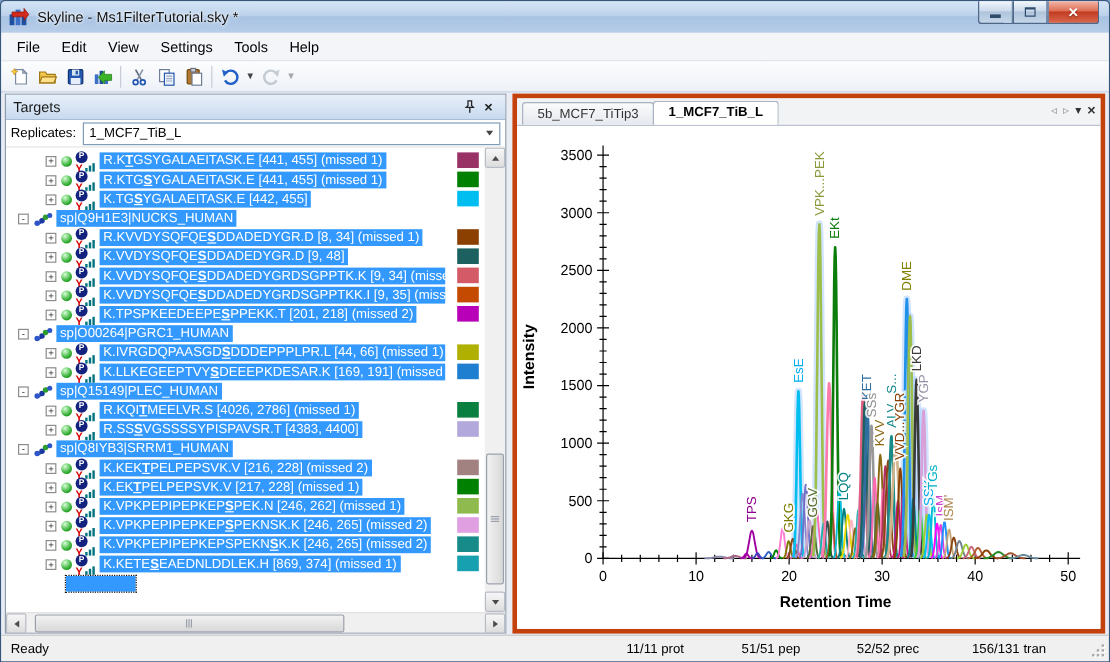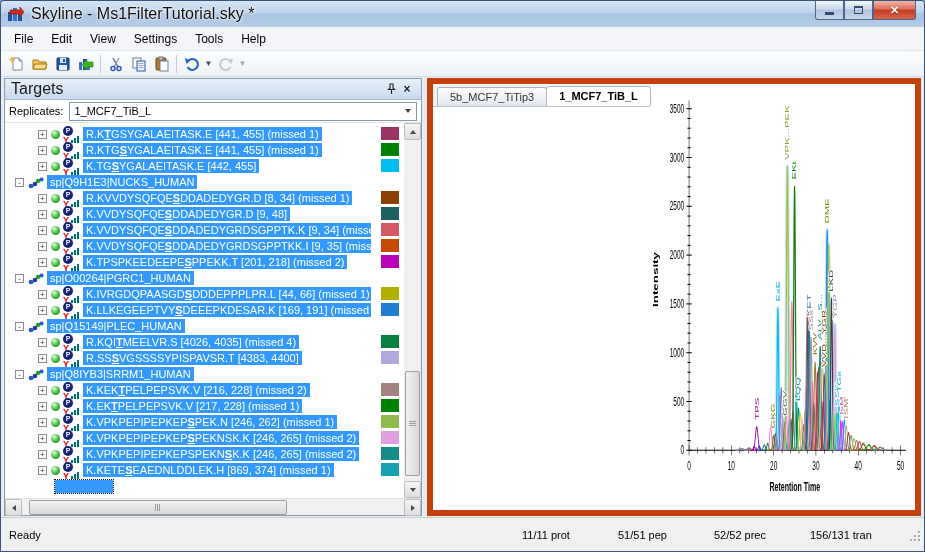--- a/index.html
+++ b/index.html
@@ -3,45 +3,45 @@
 <meta charset="utf-8">
 <style>
   * { margin:0; padding:0; box-sizing:border-box; }
   html,body { width:925px; height:552px; overflow:hidden; font-family:"Liberation Sans",sans-serif; background:#7A9CC4; }
   .win { position:absolute; inset:0; display:flex; flex-direction:column;
          background:linear-gradient(#BFD5EC,#A9C4E2); border:1px solid #38567A; border-radius:4px 4px 0 0; }
   
   .titlebar { height:26px; display:flex; align-items:center; padding:0 6px; position:relative;
               background:linear-gradient(#D5E5F6 0%,#BCD2EB 45%,#A8C3E3 50%,#B7CDE8 100%); border-radius:4px 4px 0 0; }
   .appicon { width:18px; height:16px; margin-right:6px; }
-  .title-text { font-size:16px; color:#111; text-shadow:0 0 4px #fff,0 0 2px #fff; }
+  .title-text { font-size:12px; color:#111; text-shadow:0 0 4px #fff,0 0 2px #fff; }
   .capbtns { position:absolute; top:0; right:8px; display:flex; }
   .capbtn { width:29px; height:19px; border:1px solid #4E6787; border-top:none; background:linear-gradient(#F2F7FC,#CBD9EA 45%,#AFC4DC 50%,#C5D6E8);
             display:flex; align-items:center; justify-content:center; font-size:11px; color:#222; }
   .capbtn.min { border-radius:0 0 0 3px; }
   .capbtn.close { width:43px; border-radius:0 0 3px 0; background:linear-gradient(#F2B5A8,#DE6E55 45%,#C23B22 50%,#D9674C);
                   color:#fff; font-weight:bold; text-shadow:0 1px 1px #7A1A08; }
   .glyph-min { width:9px; height:3px; background:#2E4D6E; margin-top:6px; }
   .glyph-max { width:9px; height:8px; border:1px solid #2E4D6E; border-top:2px solid #2E4D6E; background:transparent; }
   
   .menubar { height:24px; background:#F3F5F9; display:flex; align-items:center; padding-left:4px; border-bottom:1px solid #E2E6ED; }
   .menu-item { font-size:12px; color:#000; padding:8px 9px; cursor:default; }
   .toolbar { height:26px; background:linear-gradient(#FCFDFE,#EDF1F7); display:flex; align-items:center; padding-left:4px; border-bottom:1px solid #D4DAE4; }
   .tbtn { width:23px; height:22px; display:flex; align-items:center; justify-content:center; border-radius:2px; }
   .tsep { width:1px; height:18px; background:#C6CCD6; margin:0 3px; }
   .tdrop { width:11px; height:22px; display:flex; align-items:center; justify-content:center; font-size:8px; color:#444; }
   .tbtn.disabled, .tdrop.disabled { opacity:.45; }
   
   .dock { flex:1; display:flex; background:#E9EDF3; overflow:hidden; padding:1px 3px; }
   .targets { width:418px; background:#fff; border:1px solid #8E9BAB; display:flex; flex-direction:column; }
   .splitter { width:5px; }
-  .chartpanel { flex:1; background:#fff; border:6px solid #c2410c; display:flex; position:relative; }
+  .chartpanel { flex:1; background:#fff; border:4px solid #c2410c; display:flex; flex-direction:column; position:relative; }
   
   .tgt-header { height:21px; background:linear-gradient(#E7F0FA,#C8DAEF); border-bottom:1px solid #A8BCD4; display:flex; align-items:center; padding:0 6px; }
-  .tgt-title { font-size:16px; color:#1A1A1A; flex:1; }
+  .tgt-title { font-size:12px; color:#1A1A1A; flex:1; }
   .hdr-ico { width:16px; height:16px; display:flex; align-items:center; justify-content:center; font-size:12px; color:#222; }
   .repl-row { height:23px; display:flex; align-items:center; padding:0 4px; gap:6px; border-bottom:1px solid #E4E4E4; }
   .repl-label { font-size:11px; color:#000; }
   .combo { flex:1; height:19px; border:1px solid #7F9DB9; background:#fff; display:flex; align-items:center; }
   .combo-val { flex:1; font-size:11px; padding-left:4px; color:#000; }
   .combo-btn { width:16px; height:100%; display:flex; align-items:center; justify-content:center; }
   .combo-arrow { width:0; height:0; border-left:3px solid transparent; border-right:3px solid transparent; border-top:4px solid #444; }
   .tree-wrap { flex:1; position:relative; overflow:hidden; }
   .tree { position:absolute; inset:0 17px 0 0; overflow:hidden; padding-top:3px; }
   .trow { height:16px; display:flex; align-items:center; position:relative; white-space:nowrap; }
@@ -77,21 +77,21 @@
   .tri.right { border-top:3px solid transparent; border-bottom:3px solid transparent; border-left:4px solid #4A4A4A; }
   
   .tabstrip { height:23px; display:flex; align-items:flex-end; background:#F2F3F5; border-bottom:1px solid #B9C2CE; padding-left:4px; position:relative; }
   .tab { font-size:11px; padding:3px 12px 3px; border:1px solid #A8B4C2; border-bottom:none; border-radius:3px 3px 0 0; background:linear-gradient(#FBFBFC,#E4E8EE); color:#333; margin-right:-1px; }
   .tab.active { background:#fff; font-weight:bold; color:#000; position:relative; z-index:2; padding-bottom:4px; }
   .tabctrl { position:absolute; right:4px; top:3px; display:flex; align-items:center; gap:5px; font-size:10px; color:#333; }
   .tabctrl span { cursor:default; }
   .chartbox { flex:1; background:#fff; }
   svg text { font-family:"Liberation Sans",sans-serif; }
   
-  .statusbar { height:34px; background:#F0F0F0; border-top:1px solid #CFCFCF; display:flex; align-items:center; font-size:11px; color:#000; padding:0 4px; }
+  .statusbar { height:22px; background:#F0F0F0; border-top:1px solid #CFCFCF; display:flex; align-items:center; font-size:11px; color:#000; padding:0 4px; }
   .status-ready { flex:1; padding-left:4px; }
   .status-cell { width:96px; text-align:left; }
   .resize-grip { width:12px; height:12px; margin-left:2px; position:relative; }
   .resize-grip i { position:absolute; width:2px; height:2px; background:#A8A8A8; box-shadow:1px 1px 0 #fff; }
 </style>
 </head>
 <body>
 
 <div class="win">
 
@@ -423,21 +423,21 @@
               <span class="ball"></span>
               <span class="pepico">
                 <span class="p">P</span>
                 <span class="y">Y</span>
                 <span class="bars">
                   <i style="height:3px"></i>
                   <i style="height:5px"></i>
                   <i style="height:7px"></i>
                 </span>
               </span>
-              <span class="sel"><span class="pre">R.KQI</span><span class="u">T</span><span class="post">MEELVR.S [4026, 4035] (missed 4)</span></span>
+              <span class="sel"><span class="pre">R.KQI</span><span class="u">T</span><span class="post">MEELVR.S [4026, 2786] (missed 1)</span></span>
               <span class="swatch" style="background: rgb(10, 128, 64);"></span>
             </div>
             <div class="trow">
               <span class="indent-pep"></span>
               <span class="expbox">+</span>
               <span class="ball"></span>
               <span class="pepico">
                 <span class="p">P</span>
                 <span class="y">Y</span>
                 <span class="bars">

